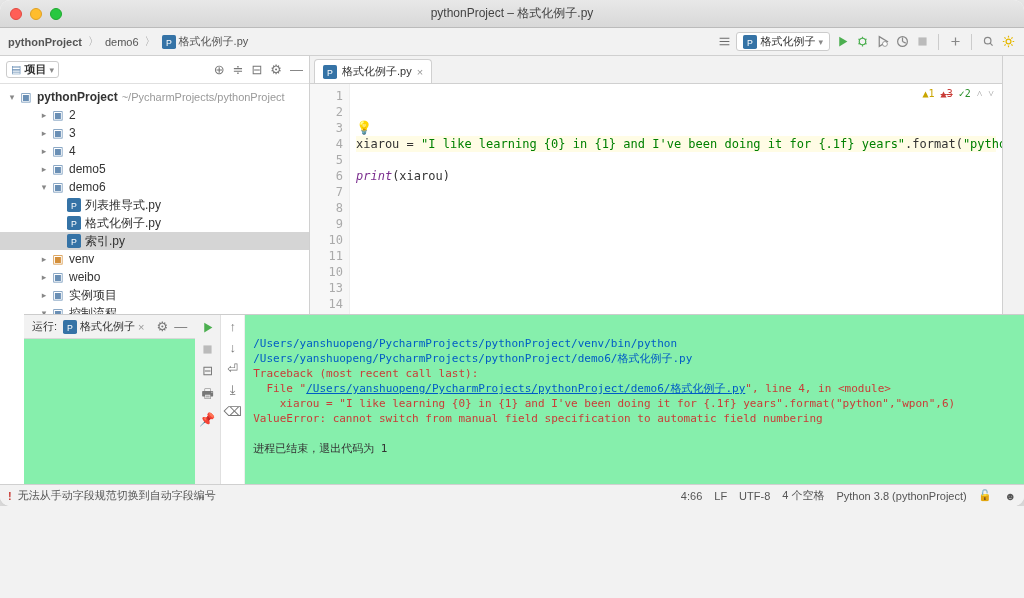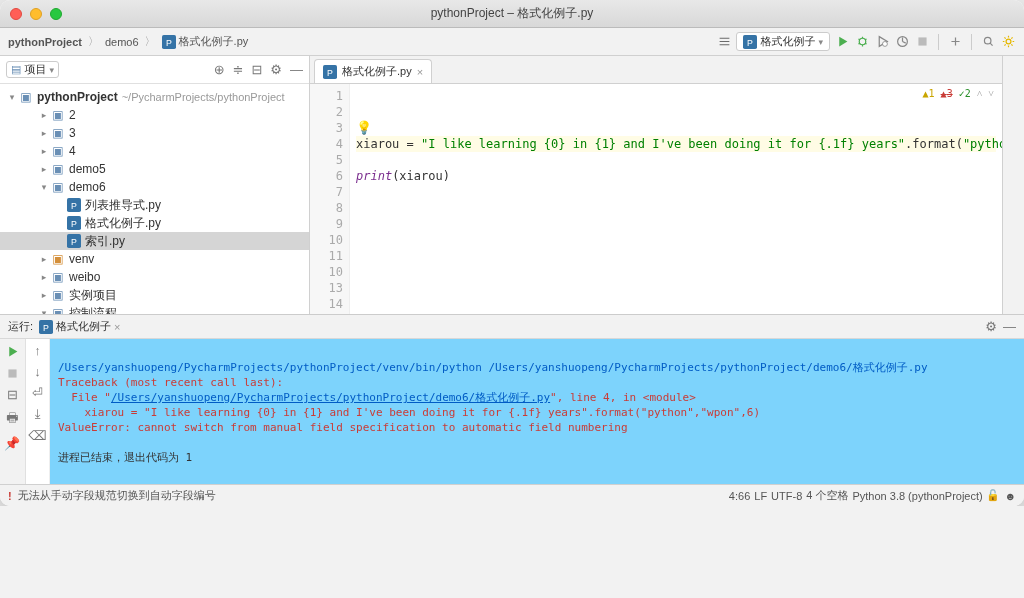--- a/index.html
+++ b/index.html
@@ -18,21 +18,21 @@
     .bc-item { display: flex; align-items:center; gap:3px; }
     .flex-spacer { flex: 1; }
     .runcfg { display:flex; align-items:center; gap:3px; border:1px solid #ccc; border-radius:3px; padding:1px 6px; background:#fff; font-size:11px; }
     .tb-icon { width: 16px; height: 16px; display:inline-flex; align-items:center; justify-content:center; color:#6a6a6a; cursor:pointer; }
     .tb-icon.play svg { color:#4caf50; }
     .tb-icon.bug svg { color:#4caf50; }
     .tb-sep { width:1px; height:16px; background:#ccc; margin:0 4px; }
     .main-row { flex:1; display:flex; min-height:0; }
     .project-panel { width: 310px; border-right: 1px solid #d0d0d0; display:flex; flex-direction:column; background:#fff; }
     .panel-header { height:28px; display:flex; align-items:center; padding:0 6px; border-bottom:1px solid #e0e0e0; gap:4px; font-size:11px; }
-    .panel-header .title { font-weight:400; }
+    .panel-header .title { font-weight:700; }
     .panel-icons { display:flex; gap:8px; align-items:center; }
     .sel { border:1px solid #ccc; border-radius:3px; padding:0 4px; background:#fff; display:flex; align-items:center; gap:3px;}
     .tree { flex:1; overflow:auto; padding: 4px 0; font-size:12px; }
     .tree-row { display:flex; align-items:center; height:18px; padding-left: 6px; white-space:nowrap; cursor:pointer; }
     .tree-row.sel-row { background:#d5d5d5; }
     .tree-row .arrow { width:12px; display:inline-flex; justify-content:center; color:#888; font-size:9px; }
     .tree-row .icon { width:16px; height:16px; display:inline-flex; align-items:center; justify-content:center; margin-right:3px; }
     .label { color:#333; }
     .label.bold { font-weight:600; }
     .label.muted { color:#999; font-size:11px; margin-left:4px; }
@@ -49,32 +49,32 @@
     .code-line.hl { background:#fffce5; }
     .comment { color:#999; font-style:italic; }
     .url { color:#999; text-decoration:underline; font-style:italic; }
     .str { color:#008000; }
     .func { color:#7b2d8e;font-style:italic; }
     .indicators { position:absolute; top:4px; right:8px; font-size:10px; display:flex; gap:6px; align-items:center; }
     .ind-warn { color:#c9a500; }
     .ind-err { color:#c93c37; text-decoration:line-through; }
     .ind-ok { color:#2a8f2a; }
     .bulb { position:absolute; left:46px; top:36px; color:#e5b800; font-size:13px; }
-    .run-panel { height: 170px; border-top:1px solid #ccc; display:flex; flex-direction:column; background:#7dd3fc; }
+    .run-panel { height: 170px; border-top:1px solid #ccc; display:flex; flex-direction:row; background:#86efac;margin-left:24px; }
     .run-header { height:24px; display:flex; align-items:center; padding:0 8px; background:#f2f2f2; border-bottom:1px solid #d8d8d8; font-size:11px; gap:6px; }
     .run-body { flex:1; display:flex; min-height:0; }
     .run-gutter { width:26px; background:#f2f2f2; border-right:1px solid #e0e0e0; display:flex; flex-direction:column; align-items:center; padding:4px 0; gap:6px; }
     .run-gutter2 { width:24px; background:#fff; border-right:1px solid #eee; display:flex; flex-direction:column; align-items:center; padding:4px 0; gap:6px; }
     .console { flex:1; font-family: Menlo, Monaco, Consolas, monospace; font-size:11px; padding:6px 8px; line-height:15px; overflow:auto; white-space:pre-wrap; }
     .c-blue { color:#005cc5; }
     .c-blue-u { color:#005cc5; text-decoration:underline; }
     .c-red { color:#c93c37; }
     .status { height:22px; background:#f2f2f2; border-top:1px solid #d0d0d0; display:flex; align-items:center; padding:0 8px; font-size:11px; color:#555; gap:12px; }
     .status .left { display:flex; align-items:center; gap:6px; }
-    .status .right { margin-left:auto; display:flex; align-items:center; gap:4px; }
+    .status .right { margin-left:auto; display:flex; align-items:center; gap:12px; }
     .right-gutter { width:22px; background:#f2f2f2; border-left:1px solid #d0d0d0; }
     .icon-svg { width:13px; height:13px; }
     .ico-file { width:14px;height:14px; }
     .settings-mini { font-size:13px; color:#777; cursor:pointer; }
   </style>
 </head>
 <body>
 
 <div class="window">
 

